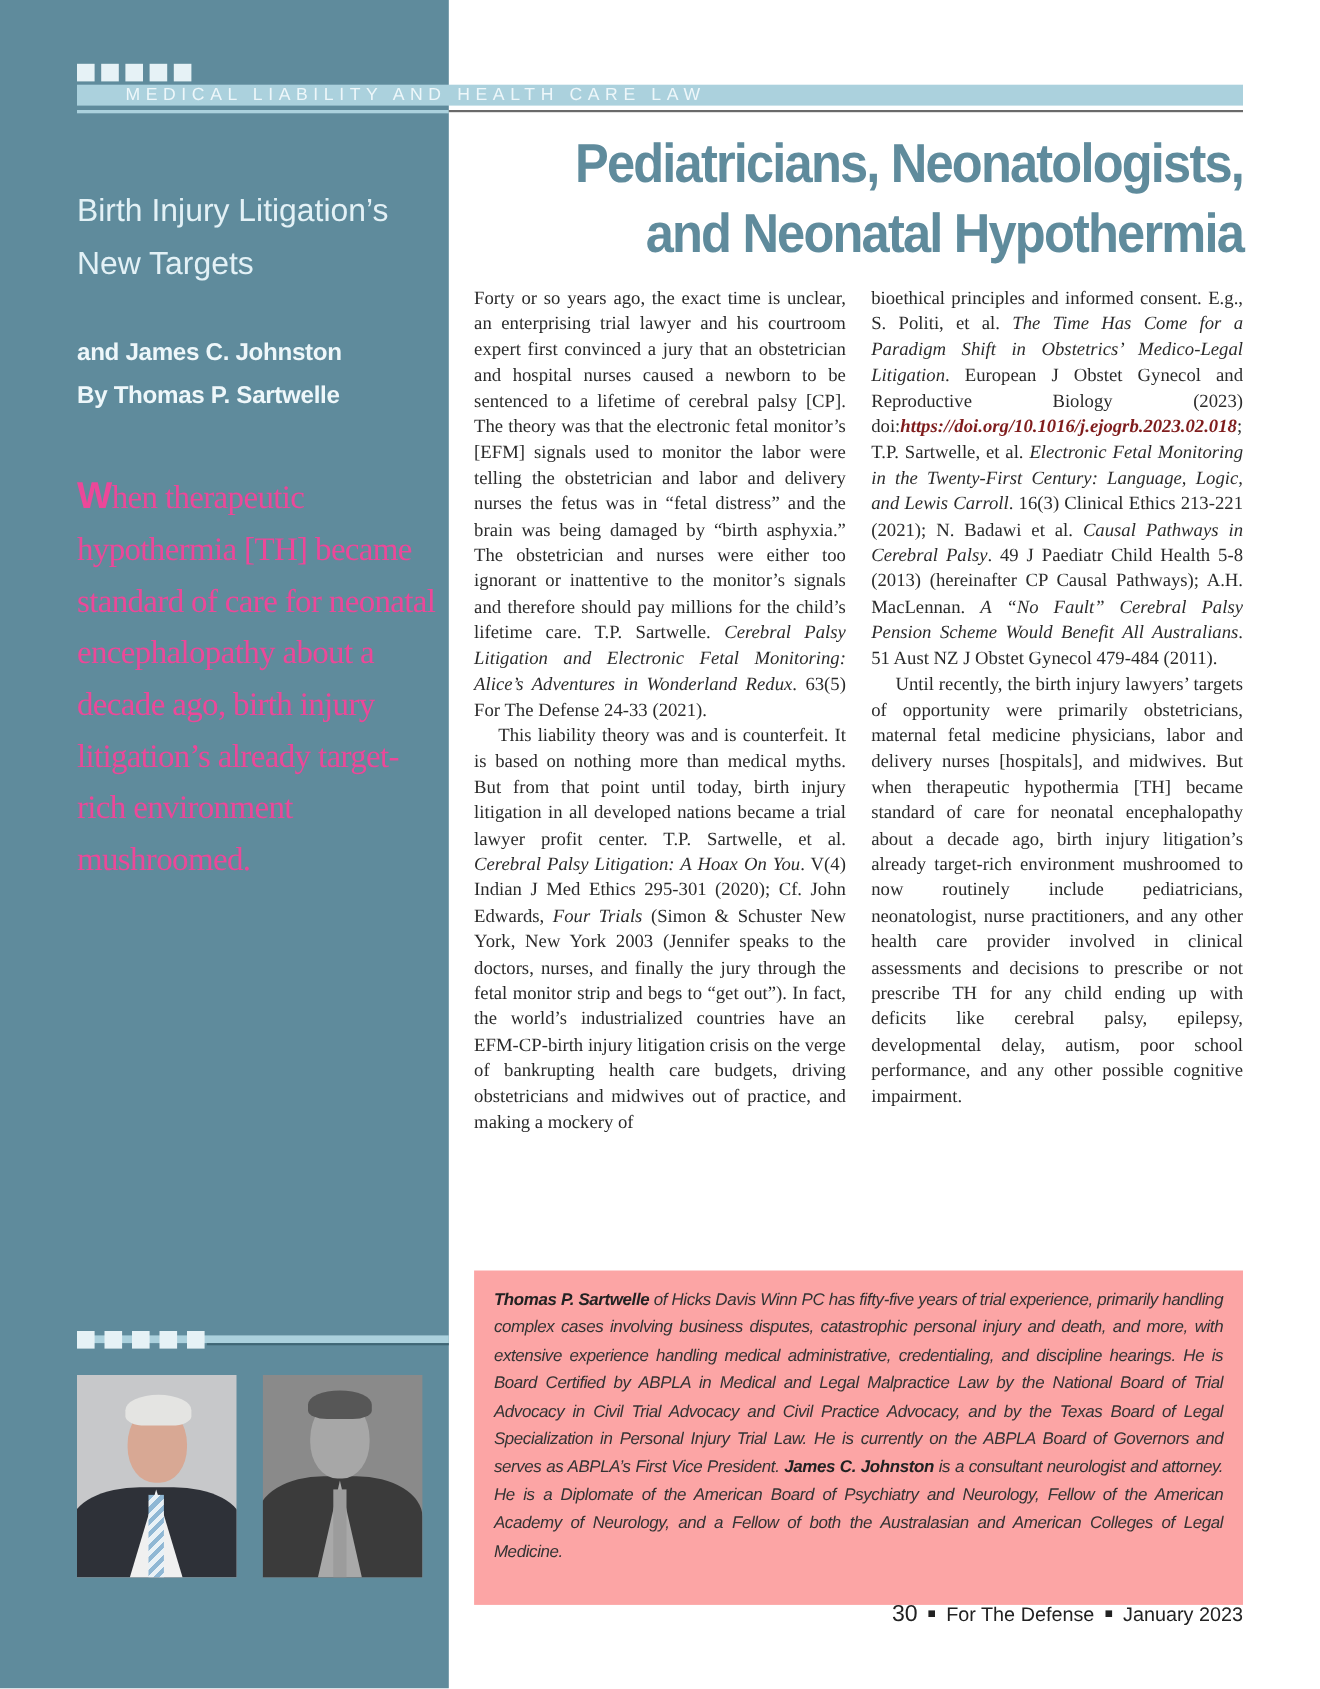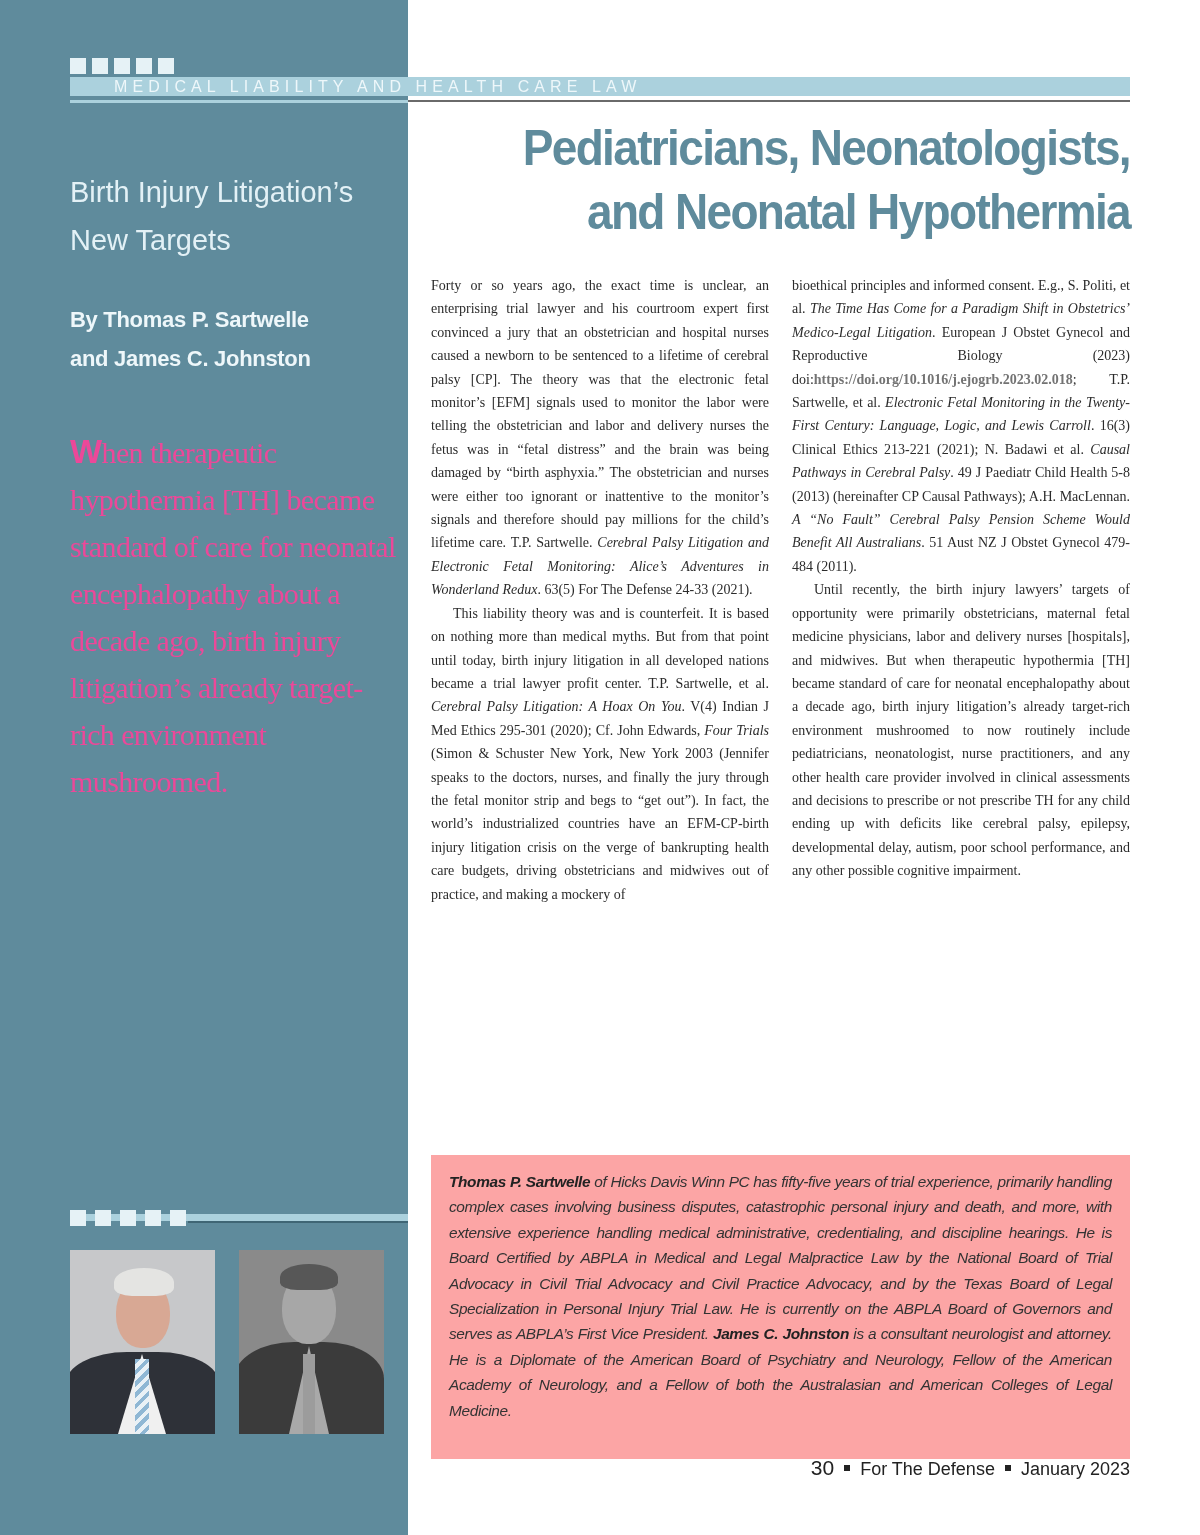--- a/index.html
+++ b/index.html
@@ -21,26 +21,26 @@
   .byline { position:absolute; left:70px; top:300px; width:330px; color:#eef7fa;
             font-family:"Liberation Sans", sans-serif; font-size:22px; line-height:39px; font-weight:bold; letter-spacing:-0.3px; }
   .pullquote { position:absolute; left:70px; top:428px; width:330px; color:#ec4899;
                font-family:"Liberation Serif", serif; font-size:30px; line-height:47px; letter-spacing:-0.6px; }
   .pullquote .dropcap { font-family:"Liberation Sans", sans-serif; font-weight:bold; font-size:34px; }
 
   .title { position:absolute; left:420px; top:116px; width:710px; text-align:right; color:#5f8b9c;
            font-family:"Liberation Sans", sans-serif; font-weight:bold; font-size:50px; line-height:64px;
            letter-spacing:-1.8px; transform:scaleX(0.92); transform-origin:right top; }
 
-  .col { position:absolute; top:259px; width:338px; font-size:14px; line-height:23.4px; color:#2b2b2b; text-align:justify;margin-top:15px; }
+  .col { position:absolute; top:259px; width:338px; font-size:17px; line-height:23.4px; color:#2b2b2b; text-align:justify; }
   .col1 { left:431px; }
   .col2 { left:792px; }
   .col p { margin:0; }
   .col p.indent { text-indent:22px; }
-  .col .doi { color:#737373; font-weight:bold; }
+  .col .doi { color:#7f1d1d; font-weight:bold; font-style:italic; }
 
   
   .photo-squares { position:absolute; left:70px; top:1210px; display:flex; gap:9px; }
   .photo-squares span { width:16px; height:16px; background:#e6f2f6; display:block; }
   .photo-rule { position:absolute; left:70px; top:1214px; width:338px; height:7px; background:#abd1dd; }
   .photo-rule2 { position:absolute; left:188px; top:1221px; width:220px; height:2px; background:#3f6675; }
   .photo { position:absolute; top:1250px; width:145px; height:184px; overflow:hidden; }
   .photo1 { left:70px; background:#c7c8ca; }
   .photo2 { left:239px; background:#8a8a8a; }
   .photo .head { position:absolute; border-radius:50% 50% 46% 46%; }
@@ -70,22 +70,22 @@
     <span></span>
     <span></span>
 </div>
 <div class="hdr-bar"></div>
 <div class="hdr-text">MEDICAL LIABILITY AND HEALTH CARE LAW</div>
 <div class="hdr-rule-left"></div>
 <div class="hdr-rule-right"></div>
 
 <div class="kicker">Birth Injury Litigation’s New Targets</div>
 <div class="byline">
+  <div>and James C. Johnston</div>
   <div>By Thomas P. Sartwelle</div>
-  <div>and James C. Johnston</div>
 </div>
 <div class="pullquote"><span class="dropcap">W</span><span>hen therapeutic hypothermia [TH] became standard of care for neonatal encephalopathy about a decade ago, birth injury litigation’s already target-rich environment mushroomed.</span></div>
 
 <div class="title">
   <div>Pediatricians, Neonatologists,</div>
   <div>and Neonatal Hypothermia</div>
 </div>
 
 <div class="col col1">
   <p><span>Forty or so years ago, the exact time is unclear, an enterprising trial lawyer and his courtroom expert first convinced a jury that an obstetrician and hospital nurses caused a newborn to be sentenced to a lifetime of cerebral palsy [CP]. The theory was that the electronic fetal monitor’s [EFM] signals used to monitor the labor were telling the obstetrician and labor and delivery nurses the fetus was in “fetal distress” and the brain was being damaged by “birth asphyxia.” The obstetrician and nurses were either too ignorant or inattentive to the monitor’s signals and therefore should pay millions for the child’s lifetime care. T.P. Sartwelle. </span><i>Cerebral Palsy Litigation and Electronic Fetal Monitoring: Alice’s Adventures in Wonderland Redux</i><span>. 63(5) For The Defense 24-33 (2021).</span></p>

